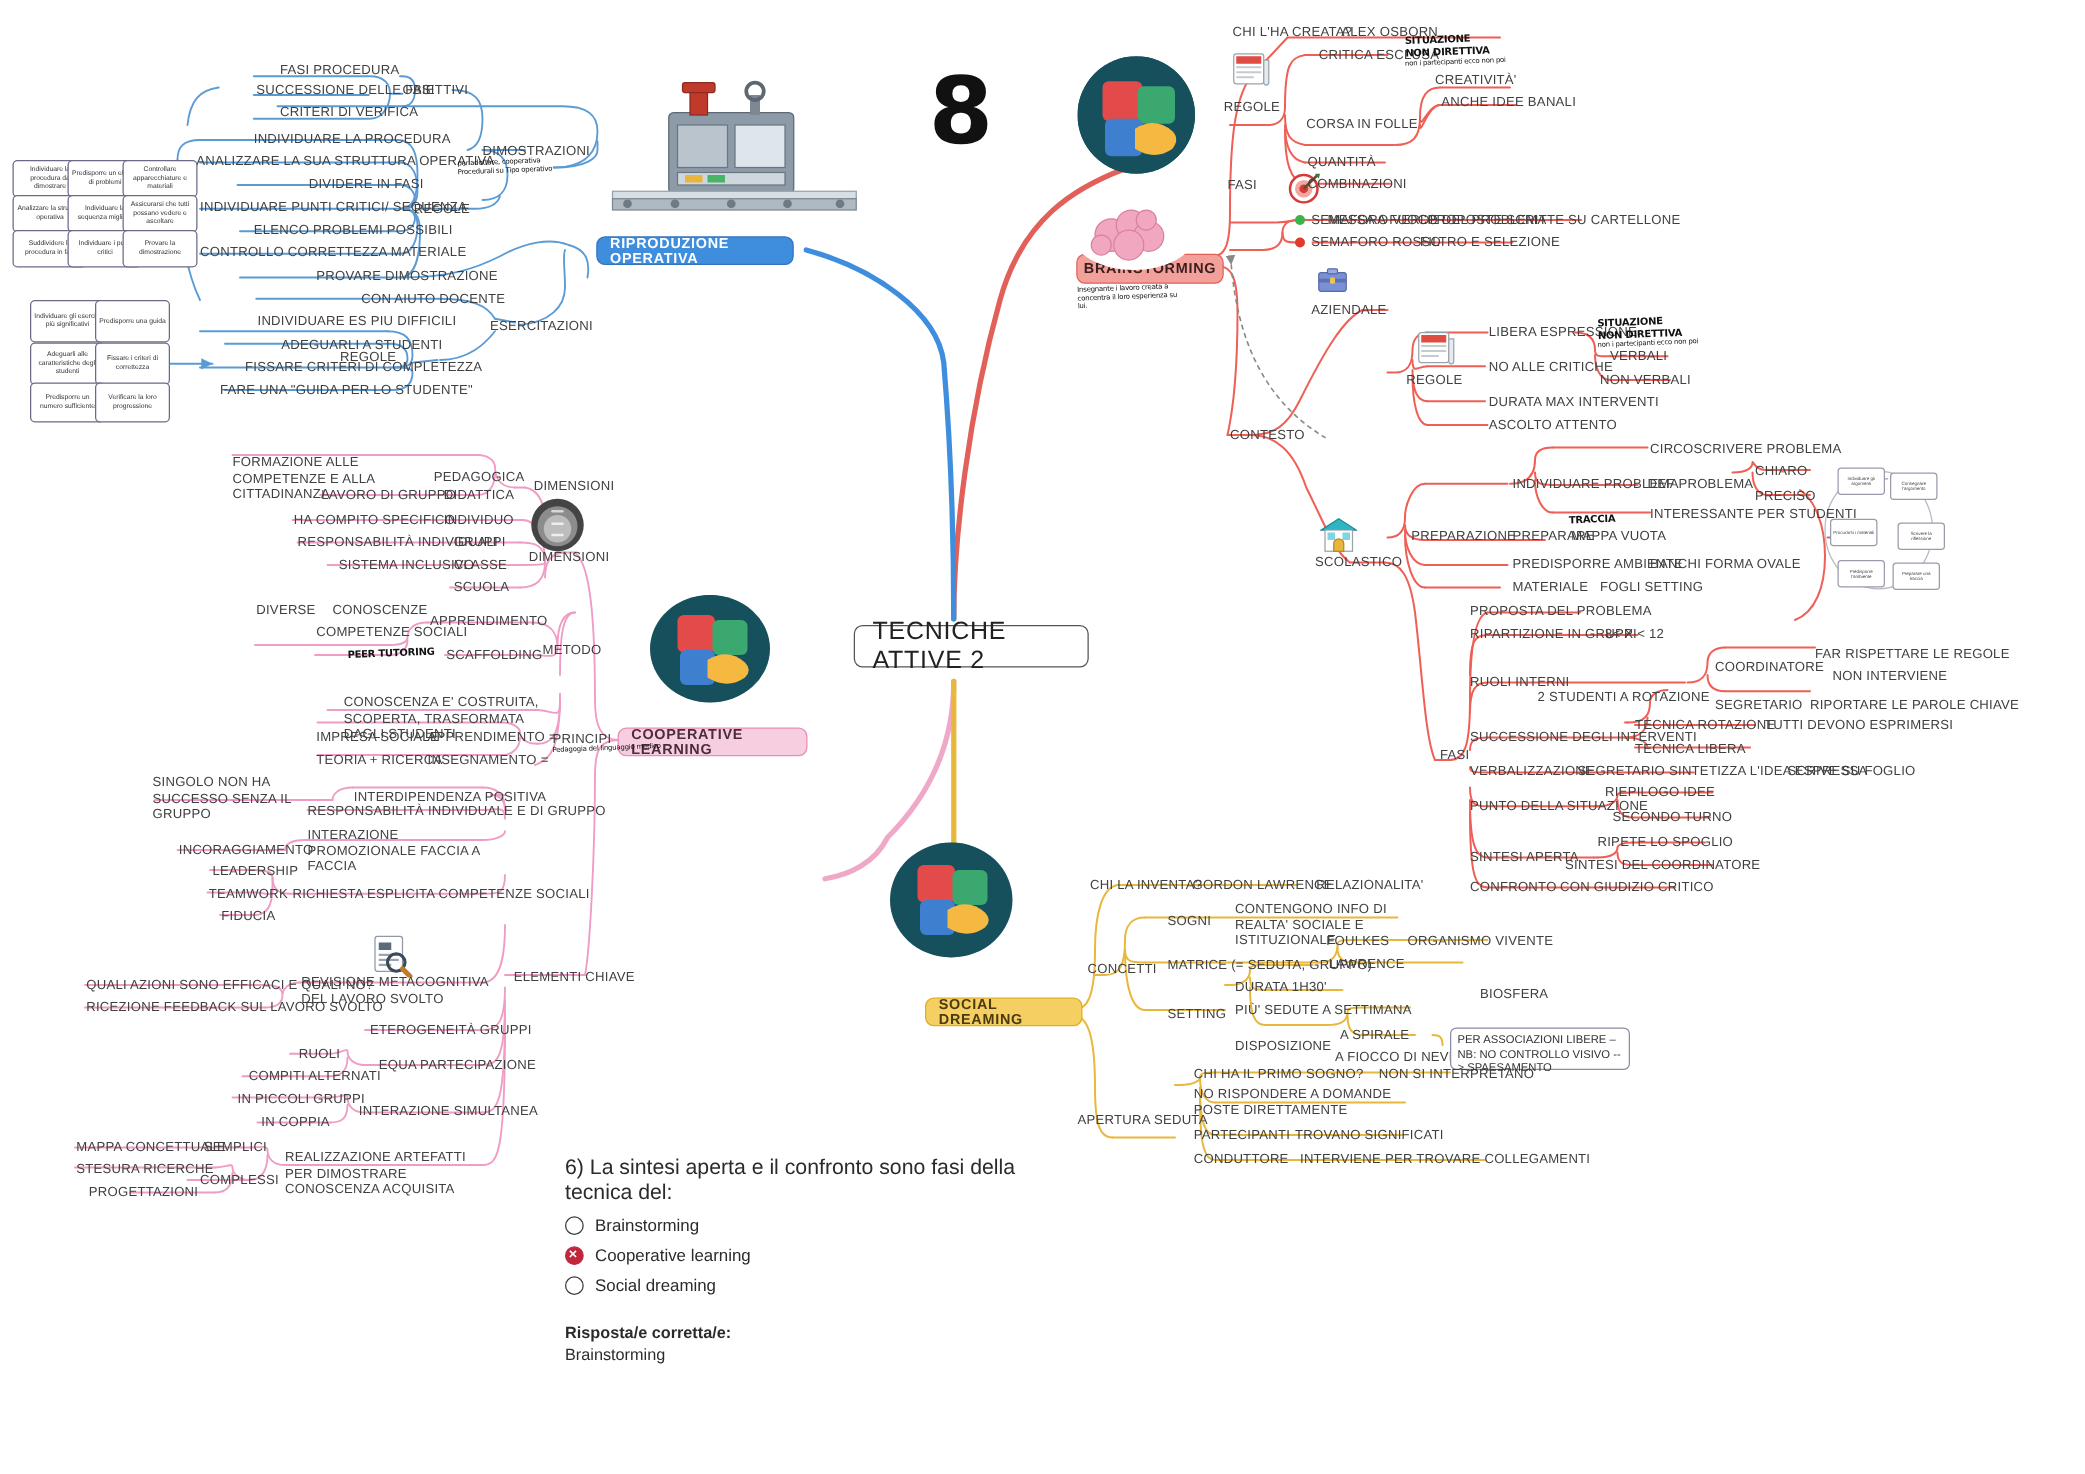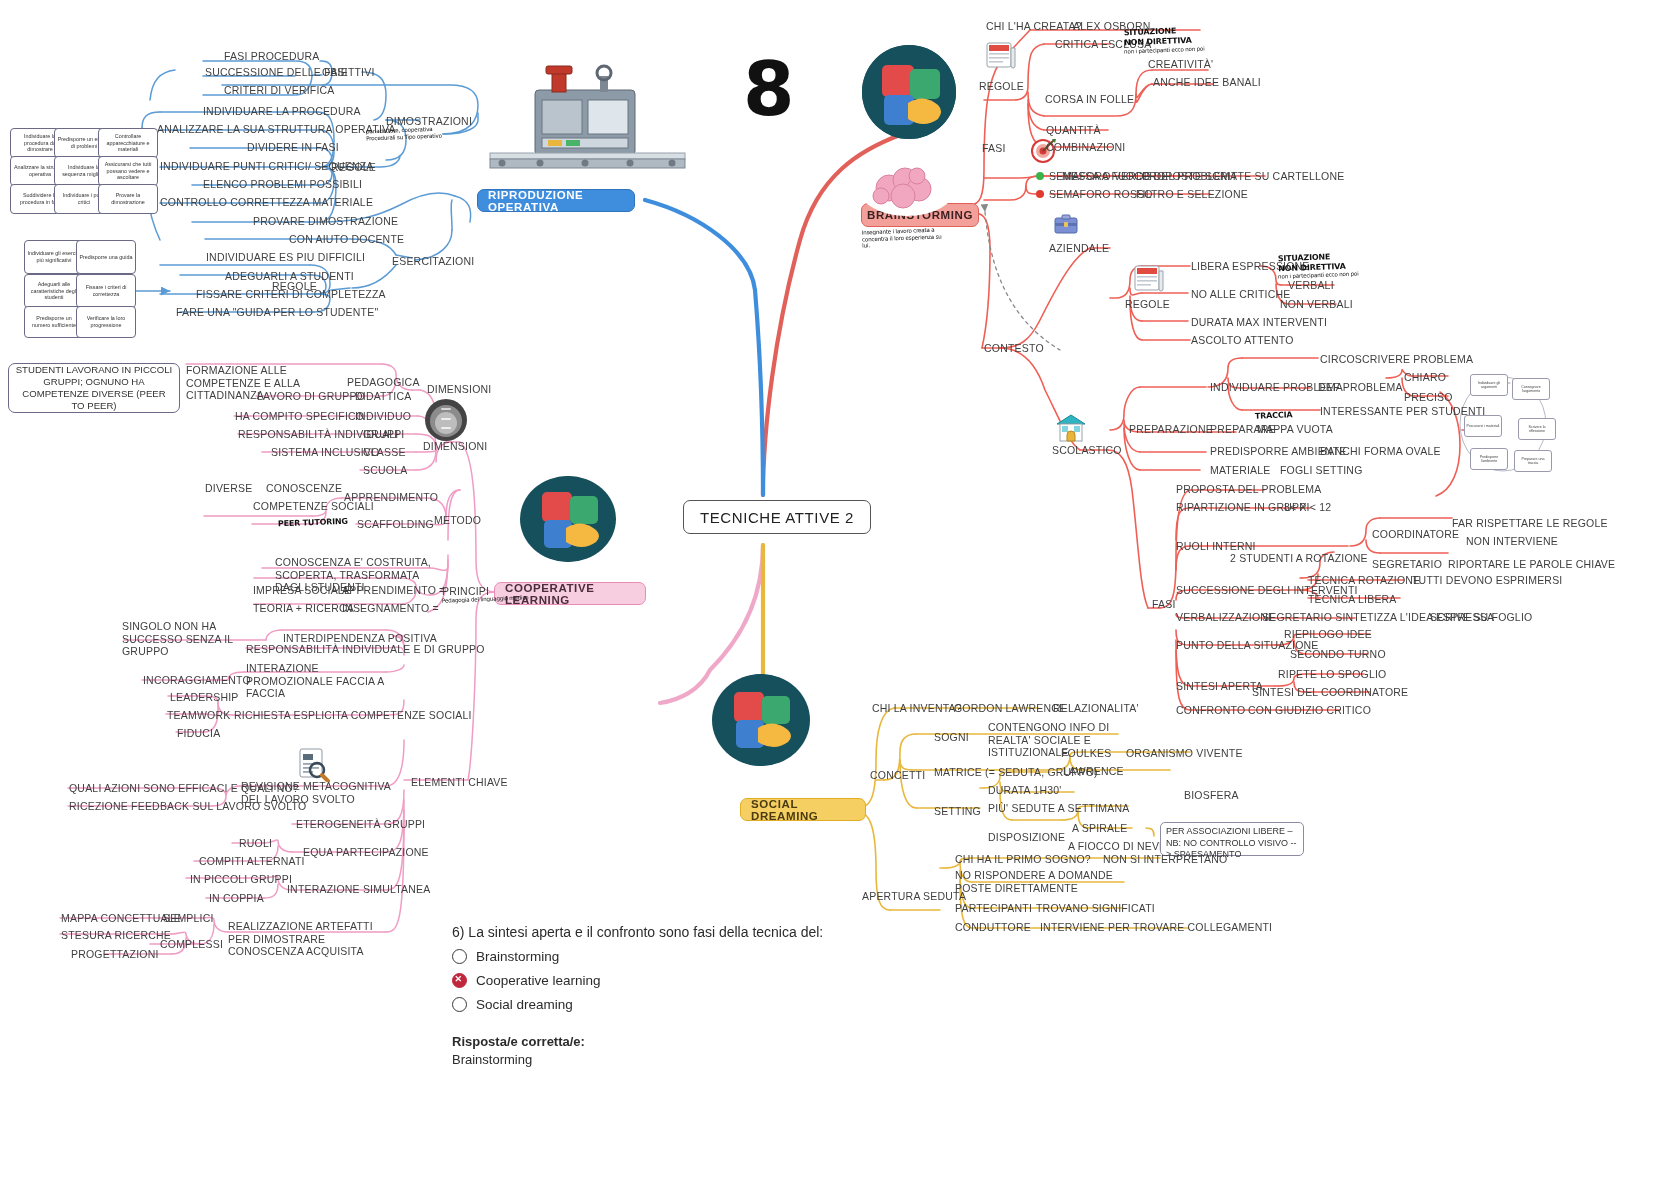--- a/index.html
+++ b/index.html
@@ -4,21 +4,21 @@
 <style>
   html,body{margin:0;padding:0;background:#ffffff;}
   body{width:1668px;height:1179px;position:relative;overflow:hidden;
        font-family:"Liberation Sans","DejaVu Sans",sans-serif;color:#3a3a3a;}
   .stage{position:absolute;left:0;top:0;width:1668px;height:1179px;}
   svg.wires{position:absolute;left:0;top:0;width:1668px;height:1179px;pointer-events:none;}
   .lbl{position:absolute;font-size:10.5px;letter-spacing:.2px;color:#3f3f3f;
        line-height:12.5px;white-space:pre;}
   .lbl.w{white-space:normal;}
   .center-node{position:absolute;background:#fff;border:1.6px solid #555;border-radius:7px;
-       font-size:15px;letter-spacing:.6px;color:#222;display:flex;align-items:center;
+       font-size:20px;letter-spacing:.6px;color:#222;display:flex;align-items:center;
        justify-content:center;padding:0 14px;}
   .pill{position:absolute;border-radius:7px;display:flex;align-items:center;justify-content:center;
        font-size:11.5px;font-weight:bold;letter-spacing:.6px;padding:0 10px;}
   .pill.blue{background:#3f8ede;color:#fff;border:1.4px solid #2f74bd;}
   .pill.red{background:#f4a09a;color:#3a2020;border:1.6px solid #e2605a;}
   .pill.pink{background:#f7cde0;color:#4a2d3a;border:1.4px solid #e98db7;}
   .pill.yellow{background:#f5cf62;color:#4a3a10;border:1.4px solid #e0ae24;}
   .boxnode{position:absolute;border:1.2px solid #6a6a86;border-radius:4px;background:#fff;
        font-size:5.4px;line-height:6.6px;text-align:center;color:#333;display:flex;
        align-items:center;justify-content:center;padding:1px 2px;}
@@ -26,21 +26,21 @@
        font-size:9.6px;line-height:12px;text-align:center;color:#333;display:flex;
        align-items:center;justify-content:center;padding:4px 6px;}
   .notebox{position:absolute;border:1.1px solid #8b8ba3;border-radius:5px;background:#fff;
        font-size:9px;line-height:11.5px;color:#333;padding:3px 5px;}
   .hand{position:absolute;font-family:"DejaVu Sans",sans-serif;font-size:8px;color:#111;
        font-weight:bold;line-height:9.5px;white-space:pre;letter-spacing:-.2px;
        transform:rotate(-2.2deg);}
   .hand.sm{font-size:5.6px;line-height:6.6px;font-weight:normal;}
   .dot{position:absolute;border-radius:50%;}
   .quiz{position:absolute;font-family:"Liberation Sans",sans-serif;color:#2b2b2b;}
-  .q-title{font-size:14px;}
+  .q-title{font-size:17px;}
   .q-opt{display:flex;align-items:center;gap:9px;font-size:13.5px;margin-top:9px;}
   .radio{width:13px;height:13px;border:1.7px solid #3a3a3a;border-radius:50%;flex:none;}
   .radio.wrong{background:#c0273c;border-color:#c0273c;position:relative;}
   .radio.wrong:after{content:"\2715";position:absolute;left:1.6px;top:-1.5px;color:#fff;
        font-size:9px;line-height:13px;font-weight:bold;}
   .ans-lab{font-size:13px;font-weight:bold;margin-top:22px;}
   .ans-val{font-size:13px;margin-top:3px;}
   .circ-img{position:absolute;border-radius:50%;background:#15505c;overflow:hidden;}
   .infinity{position:absolute;font-size:74px;font-weight:bold;color:#111;
        font-family:"DejaVu Sans",sans-serif;line-height:74px;}
@@ -634,21 +634,20 @@
   <div class="lbl" style="left:1430px;top:611px;">SCRIVE SU FOGLIO</div>
   <div class="lbl" style="left:1176px;top:639px;">PUNTO DELLA SITUAZIONE</div>
   <div class="lbl" style="left:1284px;top:628px;">RIEPILOGO IDEE</div>
   <div class="lbl" style="left:1290px;top:648px;">SECONDO TURNO</div>
   <div class="lbl" style="left:1176px;top:680px;">SINTESI APERTA</div>
   <div class="lbl" style="left:1278px;top:668px;">RIPETE LO SPOGLIO</div>
   <div class="lbl" style="left:1252px;top:686px;">SINTESI DEL COORDINATORE</div>
   <div class="lbl" style="left:1176px;top:704px;">CONFRONTO</div>
   <div class="lbl" style="left:1248px;top:704px;">CON GIUDIZIO CRITICO</div>
 
-  <div class="bigbox" style="left:8px;top:363px;width:158px;height:40px;">STUDENTI LAVORANO IN PICCOLI GRUPPI; OGNUNO HA COMPETENZE DIVERSE (PEER TO PEER)</div>
 
   <div class="lbl w" style="left:186px;top:364px;width:152px;">FORMAZIONE ALLE COMPETENZE E ALLA CITTADINANZA</div>
   <div class="lbl" style="left:347px;top:376px;">PEDAGOGICA</div>
   <div class="lbl" style="left:257px;top:390px;">LAVORO DI GRUPPO</div>
   <div class="lbl" style="left:355px;top:390px;">DIDATTICA</div>
   <div class="lbl" style="left:427px;top:383px;">DIMENSIONI</div>
 
   <div class="lbl" style="left:235px;top:410px;">HA COMPITO SPECIFICO</div>
   <div class="lbl" style="left:355px;top:410px;">INDIVIDUO</div>
   <div class="lbl" style="left:238px;top:428px;">RESPONSABILITÀ INDIVIDUALI</div>

